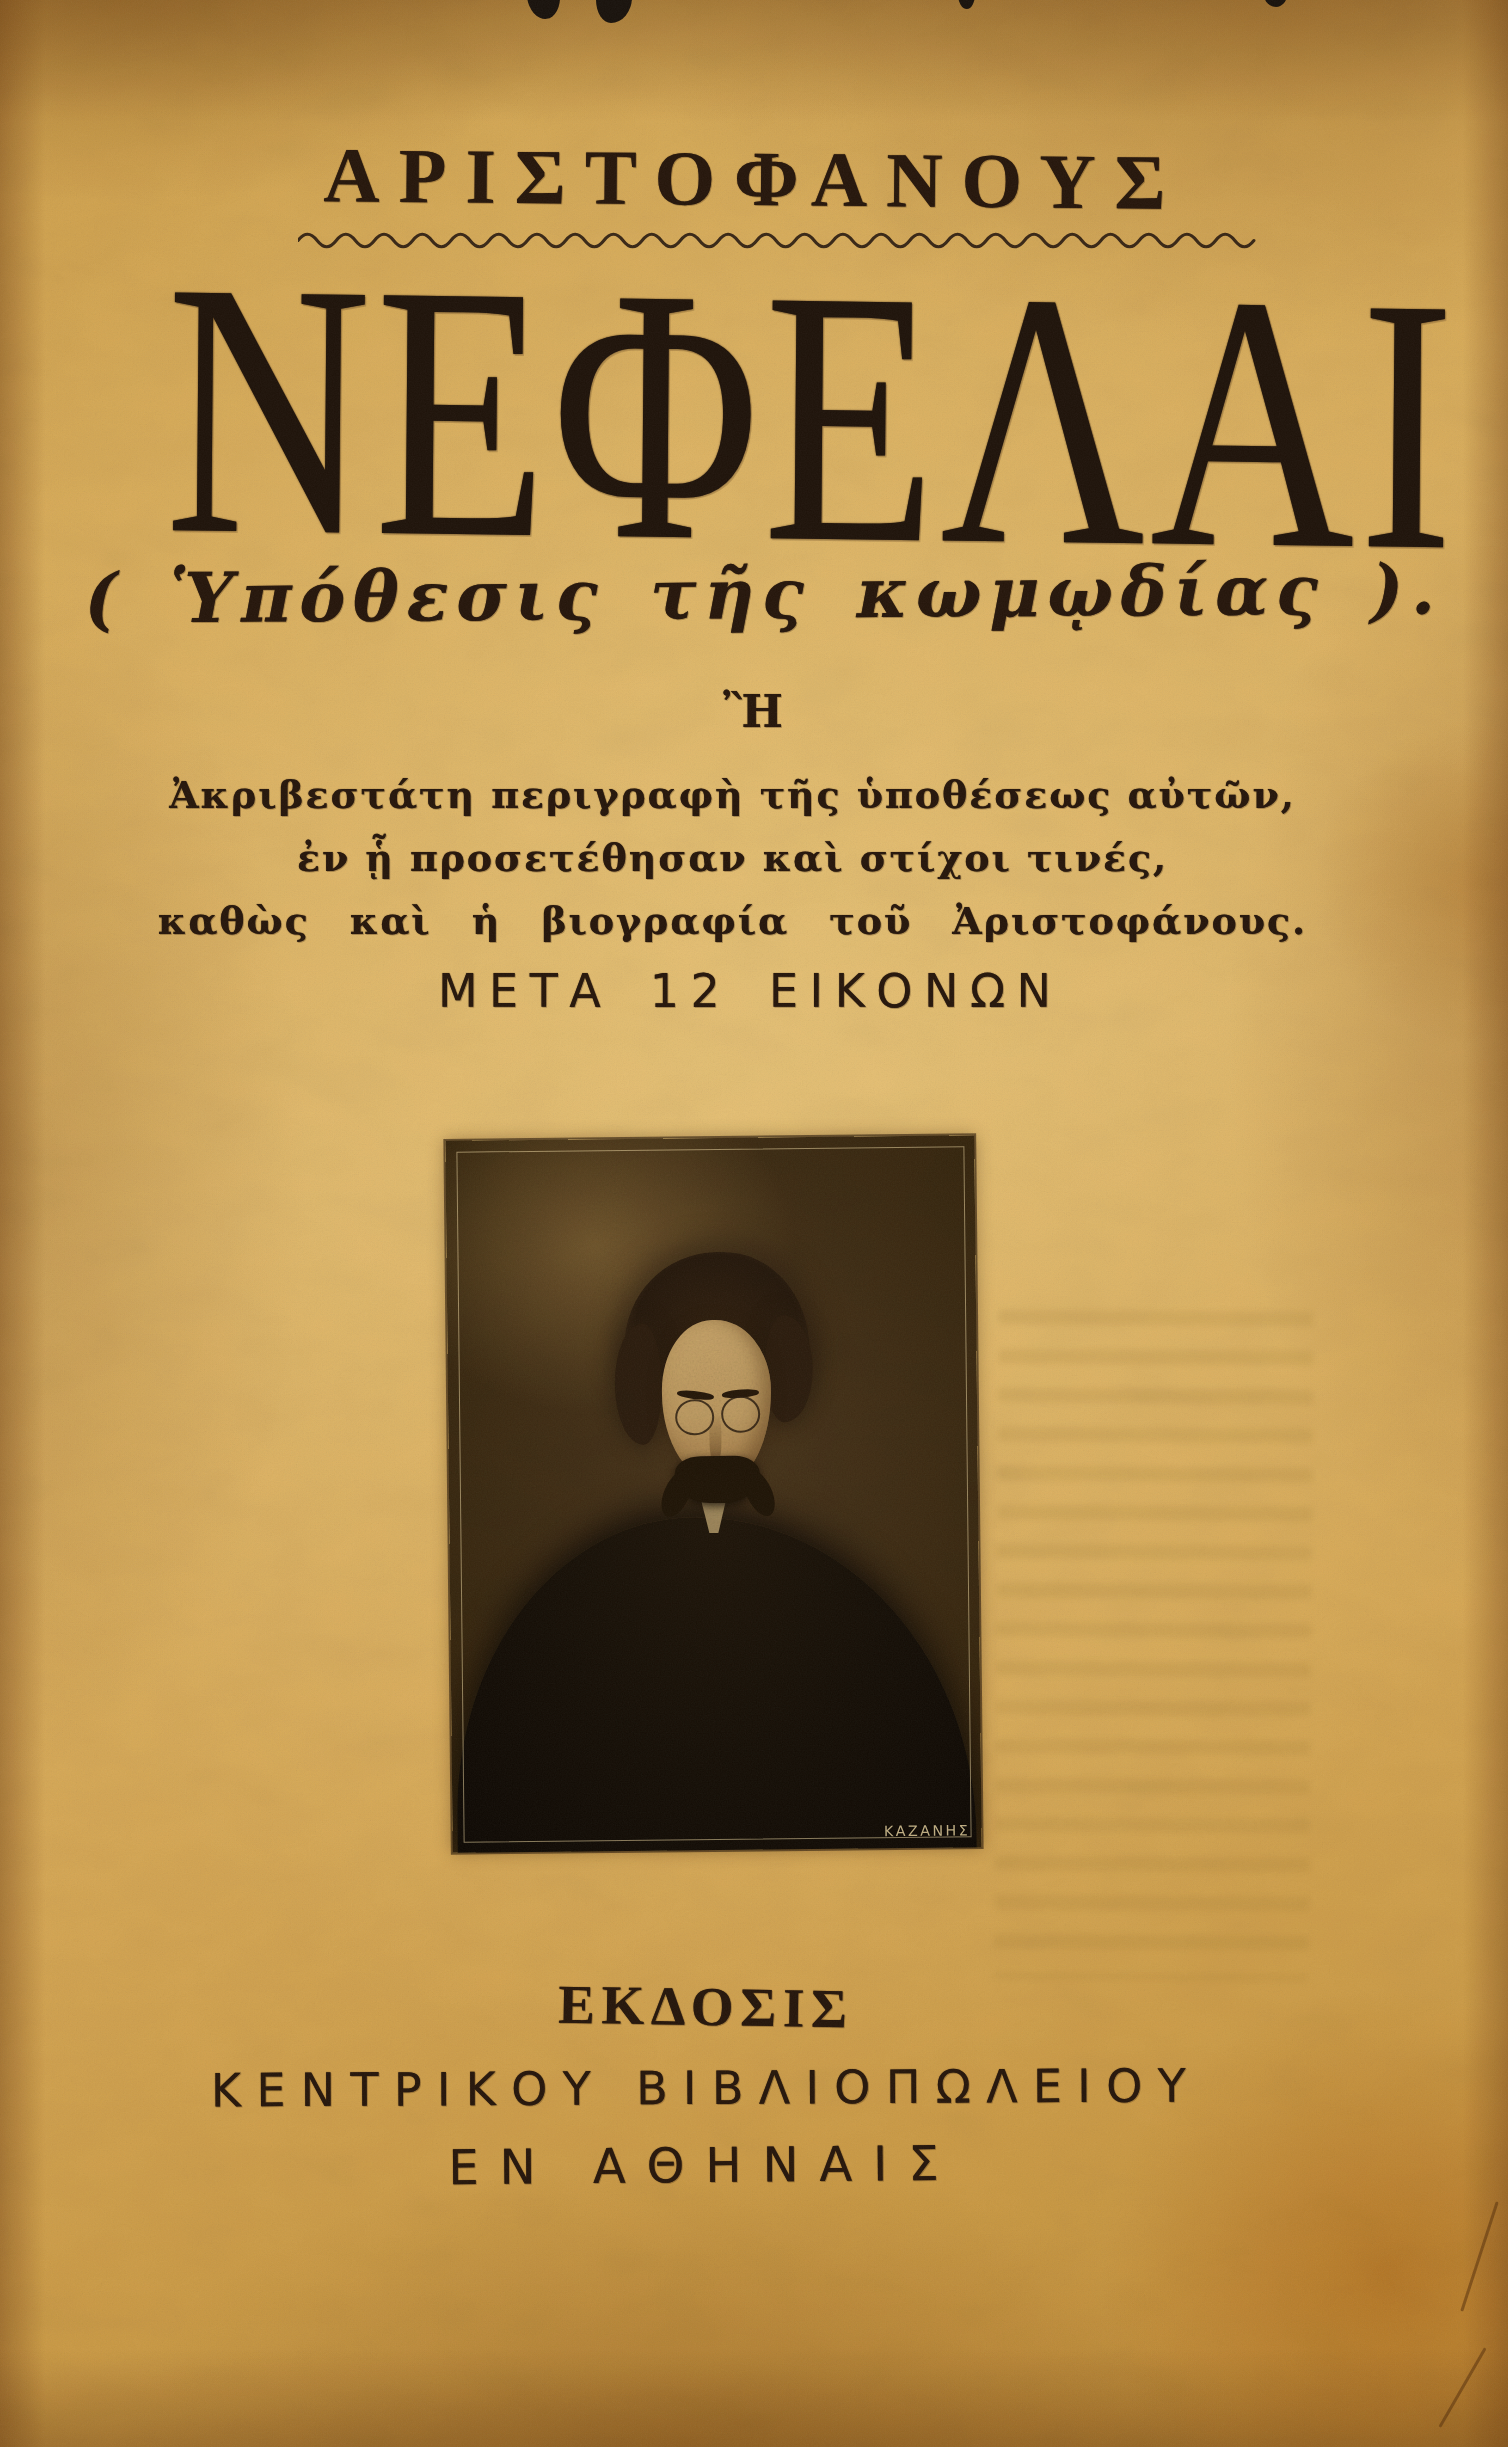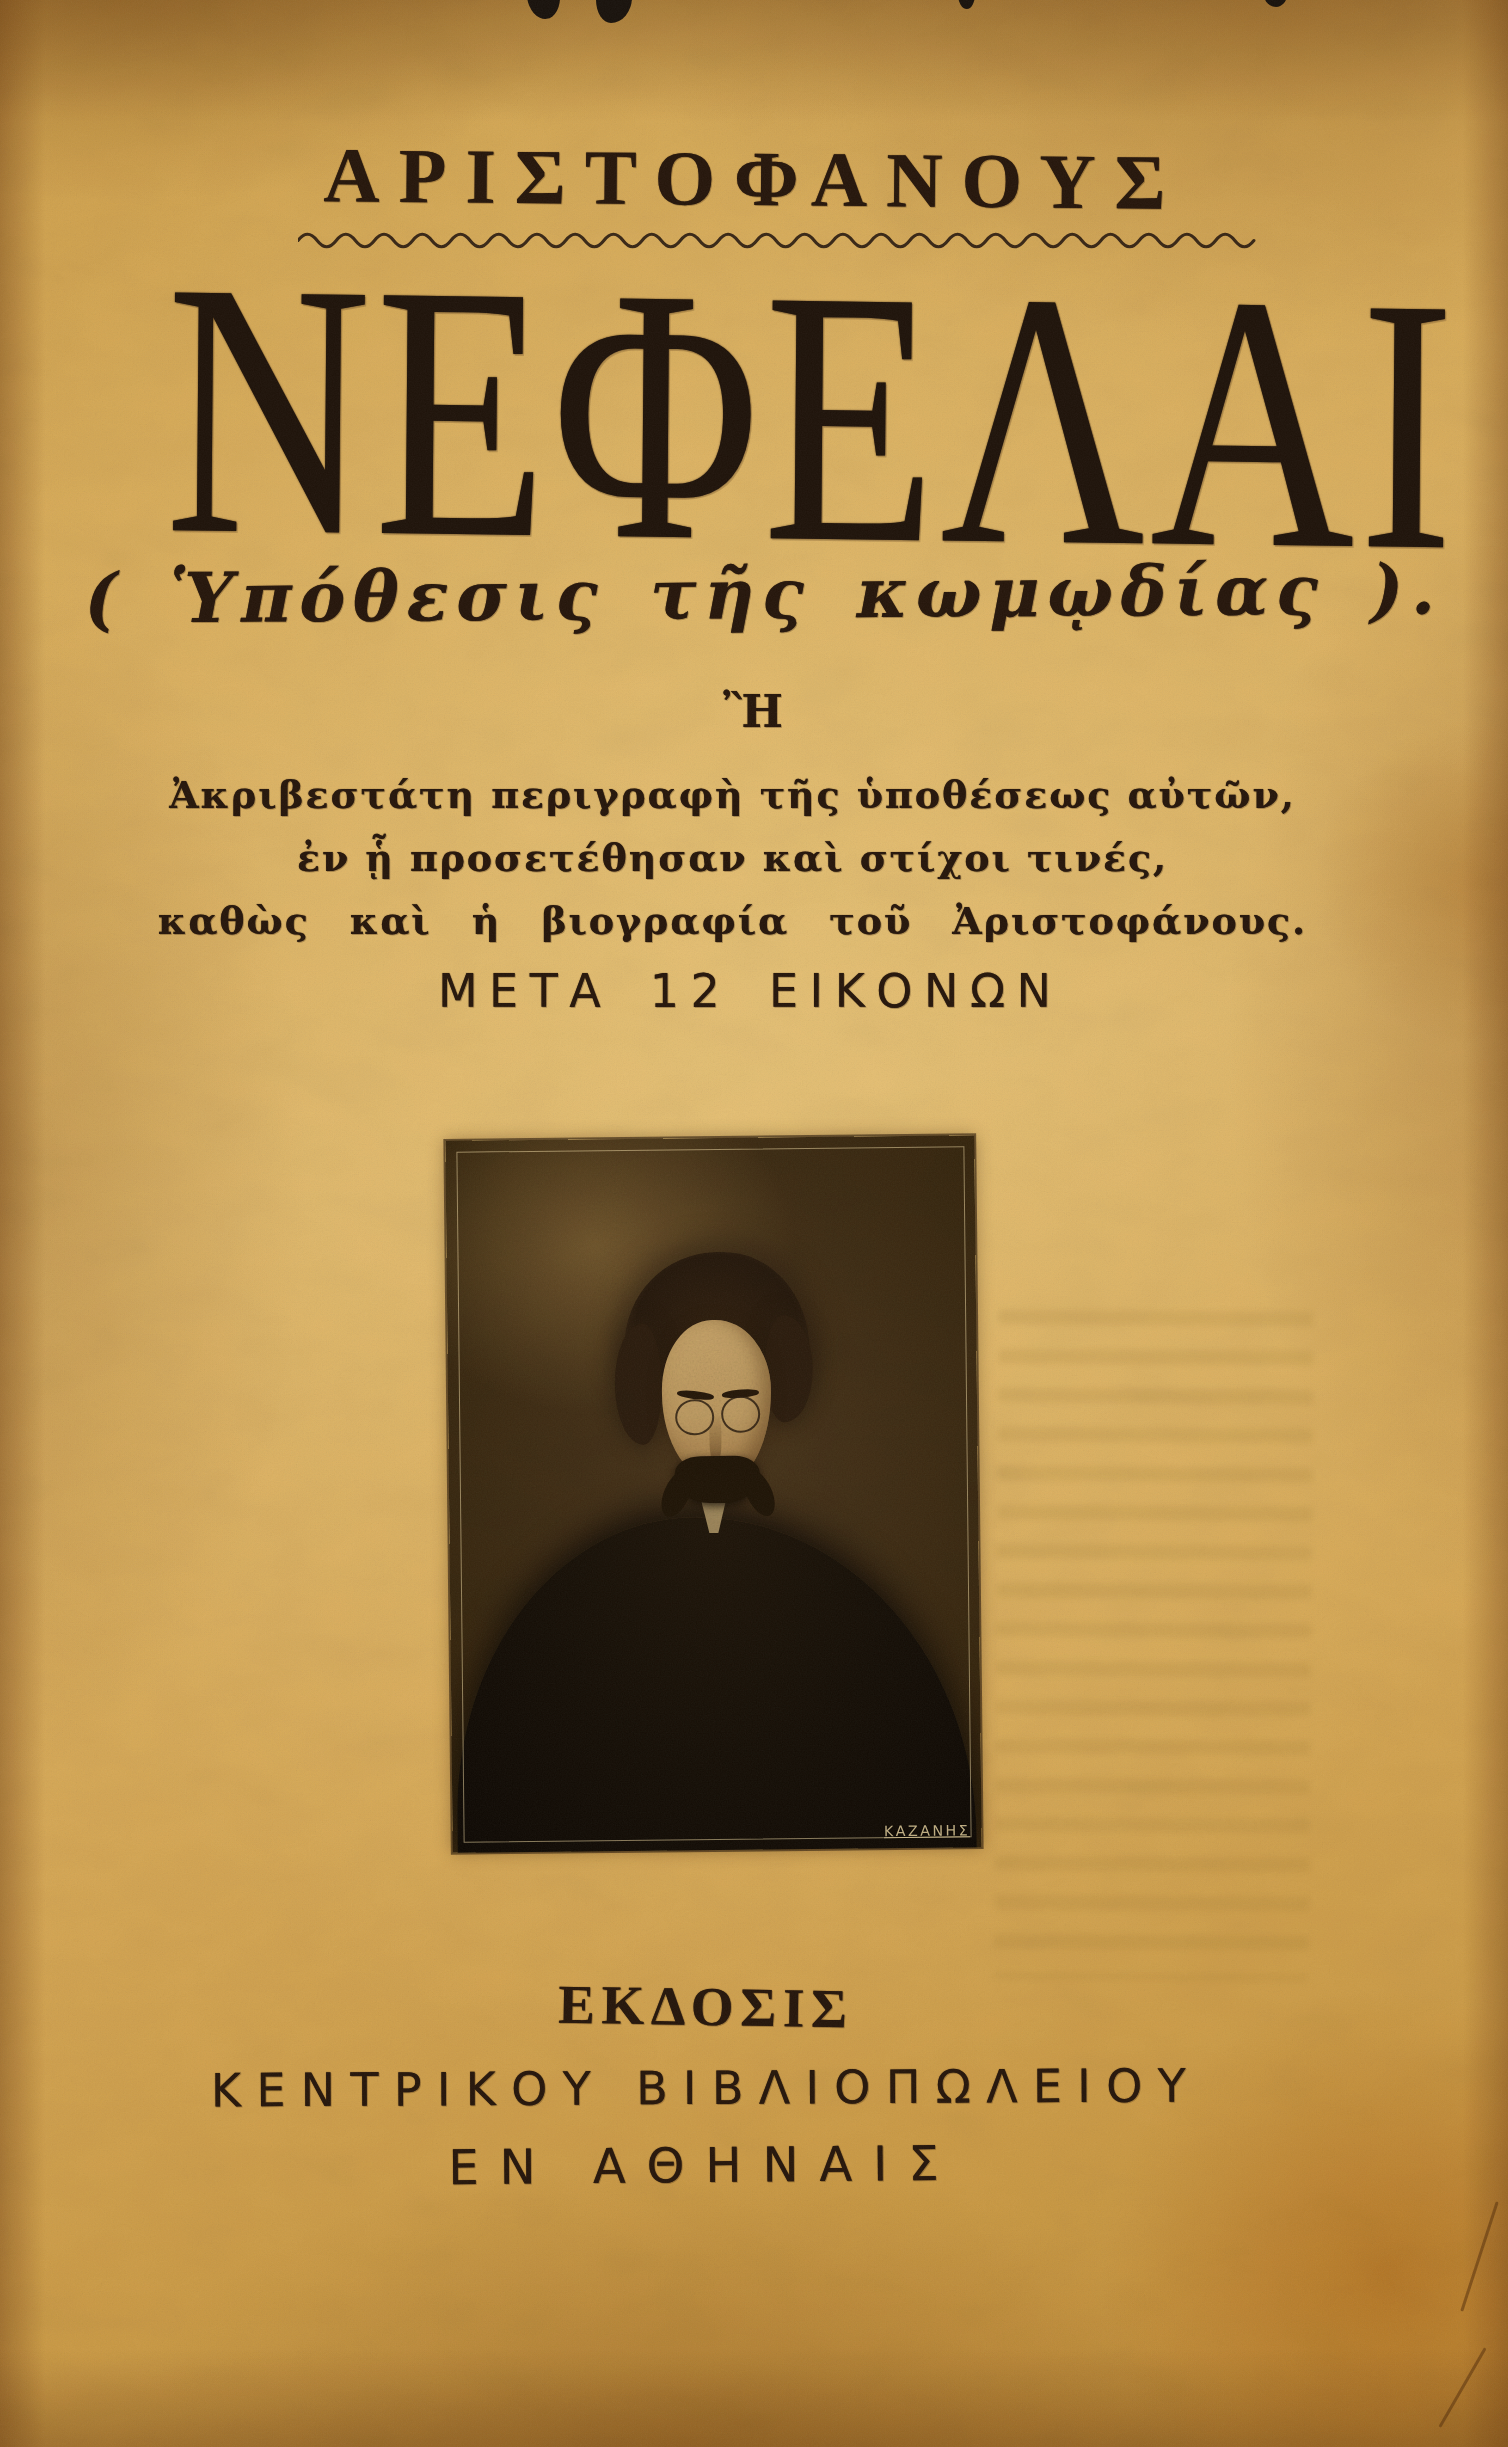--- a/index.html
+++ b/index.html
@@ -92,21 +92,21 @@
   .mustache{position:absolute;left:42.8%;top:44.6%;width:16%;height:6.6%;
     background:#1e1204;border-radius:46% 46% 62% 62%/55% 55% 95% 95%;
     box-shadow:0 2.9px 8.6px rgba(18,10,3,.8);}
   .mustache:before,.mustache:after{content:"";position:absolute;top:28%;width:30%;height:105%;
     background:#1e1204;border-radius:50%;}
   .mustache:before{left:-14%;transform:rotate(24deg);}
   .mustache:after{right:-14%;transform:rotate(-24deg);}
   .inner-line{position:absolute;inset:10.5px;border:1.9px solid rgba(238,216,162,.55);pointer-events:none;}
   .signature{position:absolute;right:11.5px;bottom:8.6px;
     font-family:"DejaVu Sans","Liberation Sans",sans-serif;font-size:14.3px;
-    letter-spacing:2.4px;color:#d8c492;opacity:.9;text-shadow:0 0 1.9px #000;text-decoration:underline;}
+    letter-spacing:2.4px;color:#d8c492;opacity:.9;text-shadow:0 0 1.9px #000;}
 
   
   .ghost{left:996px;top:1311px;width:315px;height:669px;
     background:repeating-linear-gradient(180deg, rgba(148,114,42,.16) 0 14.3px, rgba(148,114,42,0) 14.3px 39px);
     filter:blur(3.8px);transform:rotate(.4deg);}
 
   
   .imprint1{top:1975px;margin-left:-96px;font-family:"Liberation Serif","DejaVu Serif",serif;
     font-size:55px;font-weight:700;letter-spacing:6.7px;transform:rotate(.9deg);}
   .imprint2{top:2061px;margin-left:-96px;font-family:"DejaVu Sans","Liberation Sans",sans-serif;

